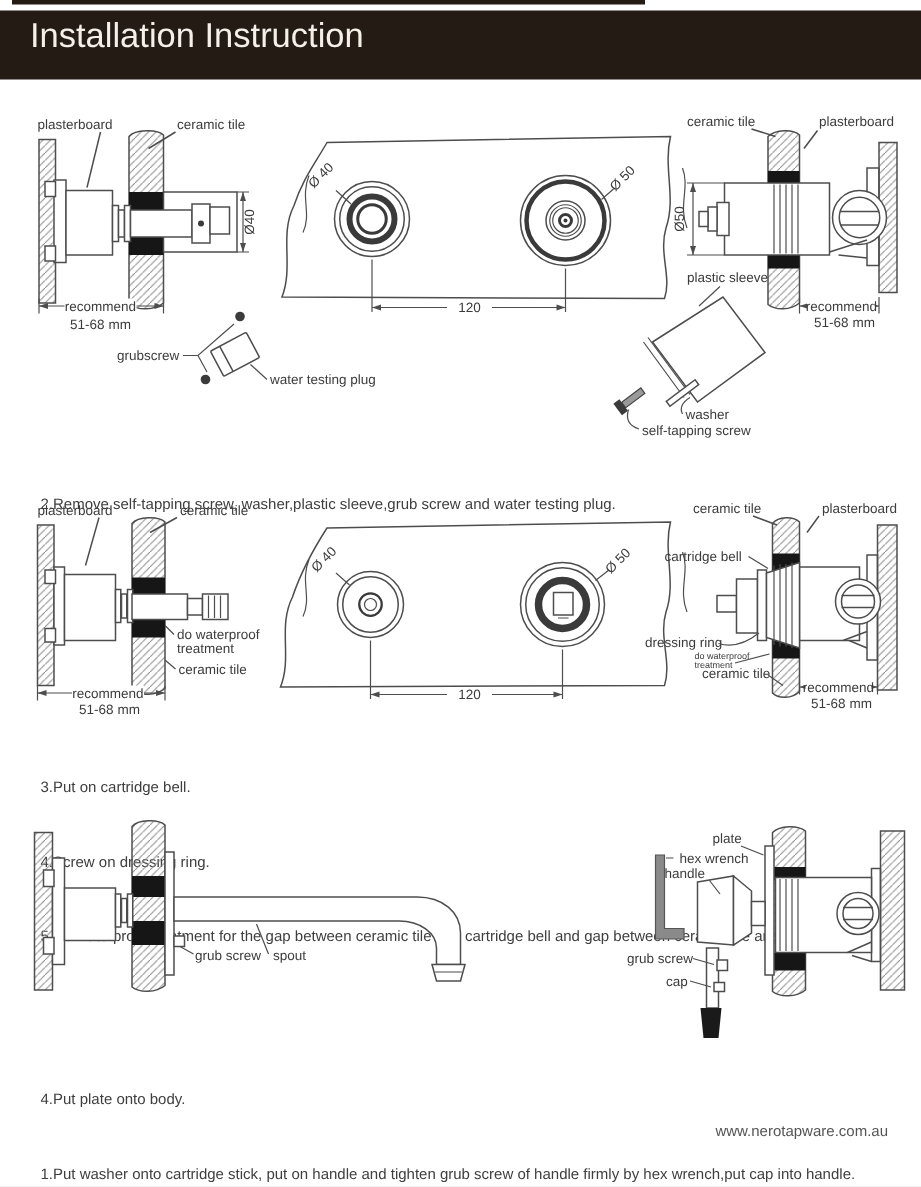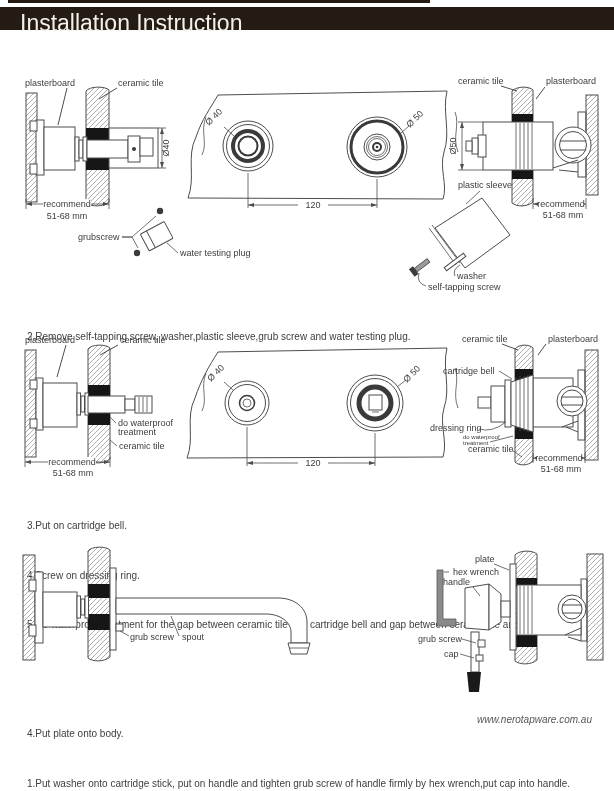--- a/index.html
+++ b/index.html
@@ -1,23 +1,23 @@
 <!DOCTYPE html>
 <html><head>
 <meta charset="utf-8">
 <style>
   html,body{margin:0;padding:0;background:#e8e8e8;}
   .page{position:relative;width:614px;height:791px;background:#ffffff;overflow:hidden;
         font-family:"Liberation Sans",sans-serif;}
   .top-strip{position:absolute;left:8px;top:0;width:422px;height:3px;background:#241b15;}
-  .header{position:absolute;left:0;top:7px;width:614px;height:23px;background:#241b15;
+  .header{position:absolute;left:0;top:7px;width:614px;height:46px;background:#241b15;
           color:#f4efe9;font-size:23px;line-height:33px;padding-left:20px;box-sizing:border-box;}
   .dg{position:absolute;}
   .steps{position:absolute;left:27px;font-size:10px;line-height:16.5px;color:#3e3e3e;white-space:pre;}
-  .footer{position:absolute;top:714px;right:22px;font-size:10px;color:#555;font-style:italic;}
+  .footer{position:absolute;top:749px;right:22px;font-size:10px;color:#555;}
   
   .ln{stroke:#4d4d4d;stroke-width:1;fill:none;}
   .th{stroke:#4d4d4d;stroke-width:.8;fill:none;}
   .fw{fill:#ffffff;stroke:#4d4d4d;stroke-width:1;}
   .fb{fill:#161616;stroke:none;}
   .hatch1{fill:url(#h1);stroke:#4d4d4d;stroke-width:1;}
   .hatch2{fill:url(#h2);stroke:#4d4d4d;stroke-width:1;}
   .hatch3{fill:url(#h3);stroke:#4d4d4d;stroke-width:1;}
   .ar{fill:#4d4d4d;stroke:none;}
   text.lbl{font:9px "Liberation Sans",sans-serif;fill:#3c3c3c;}

